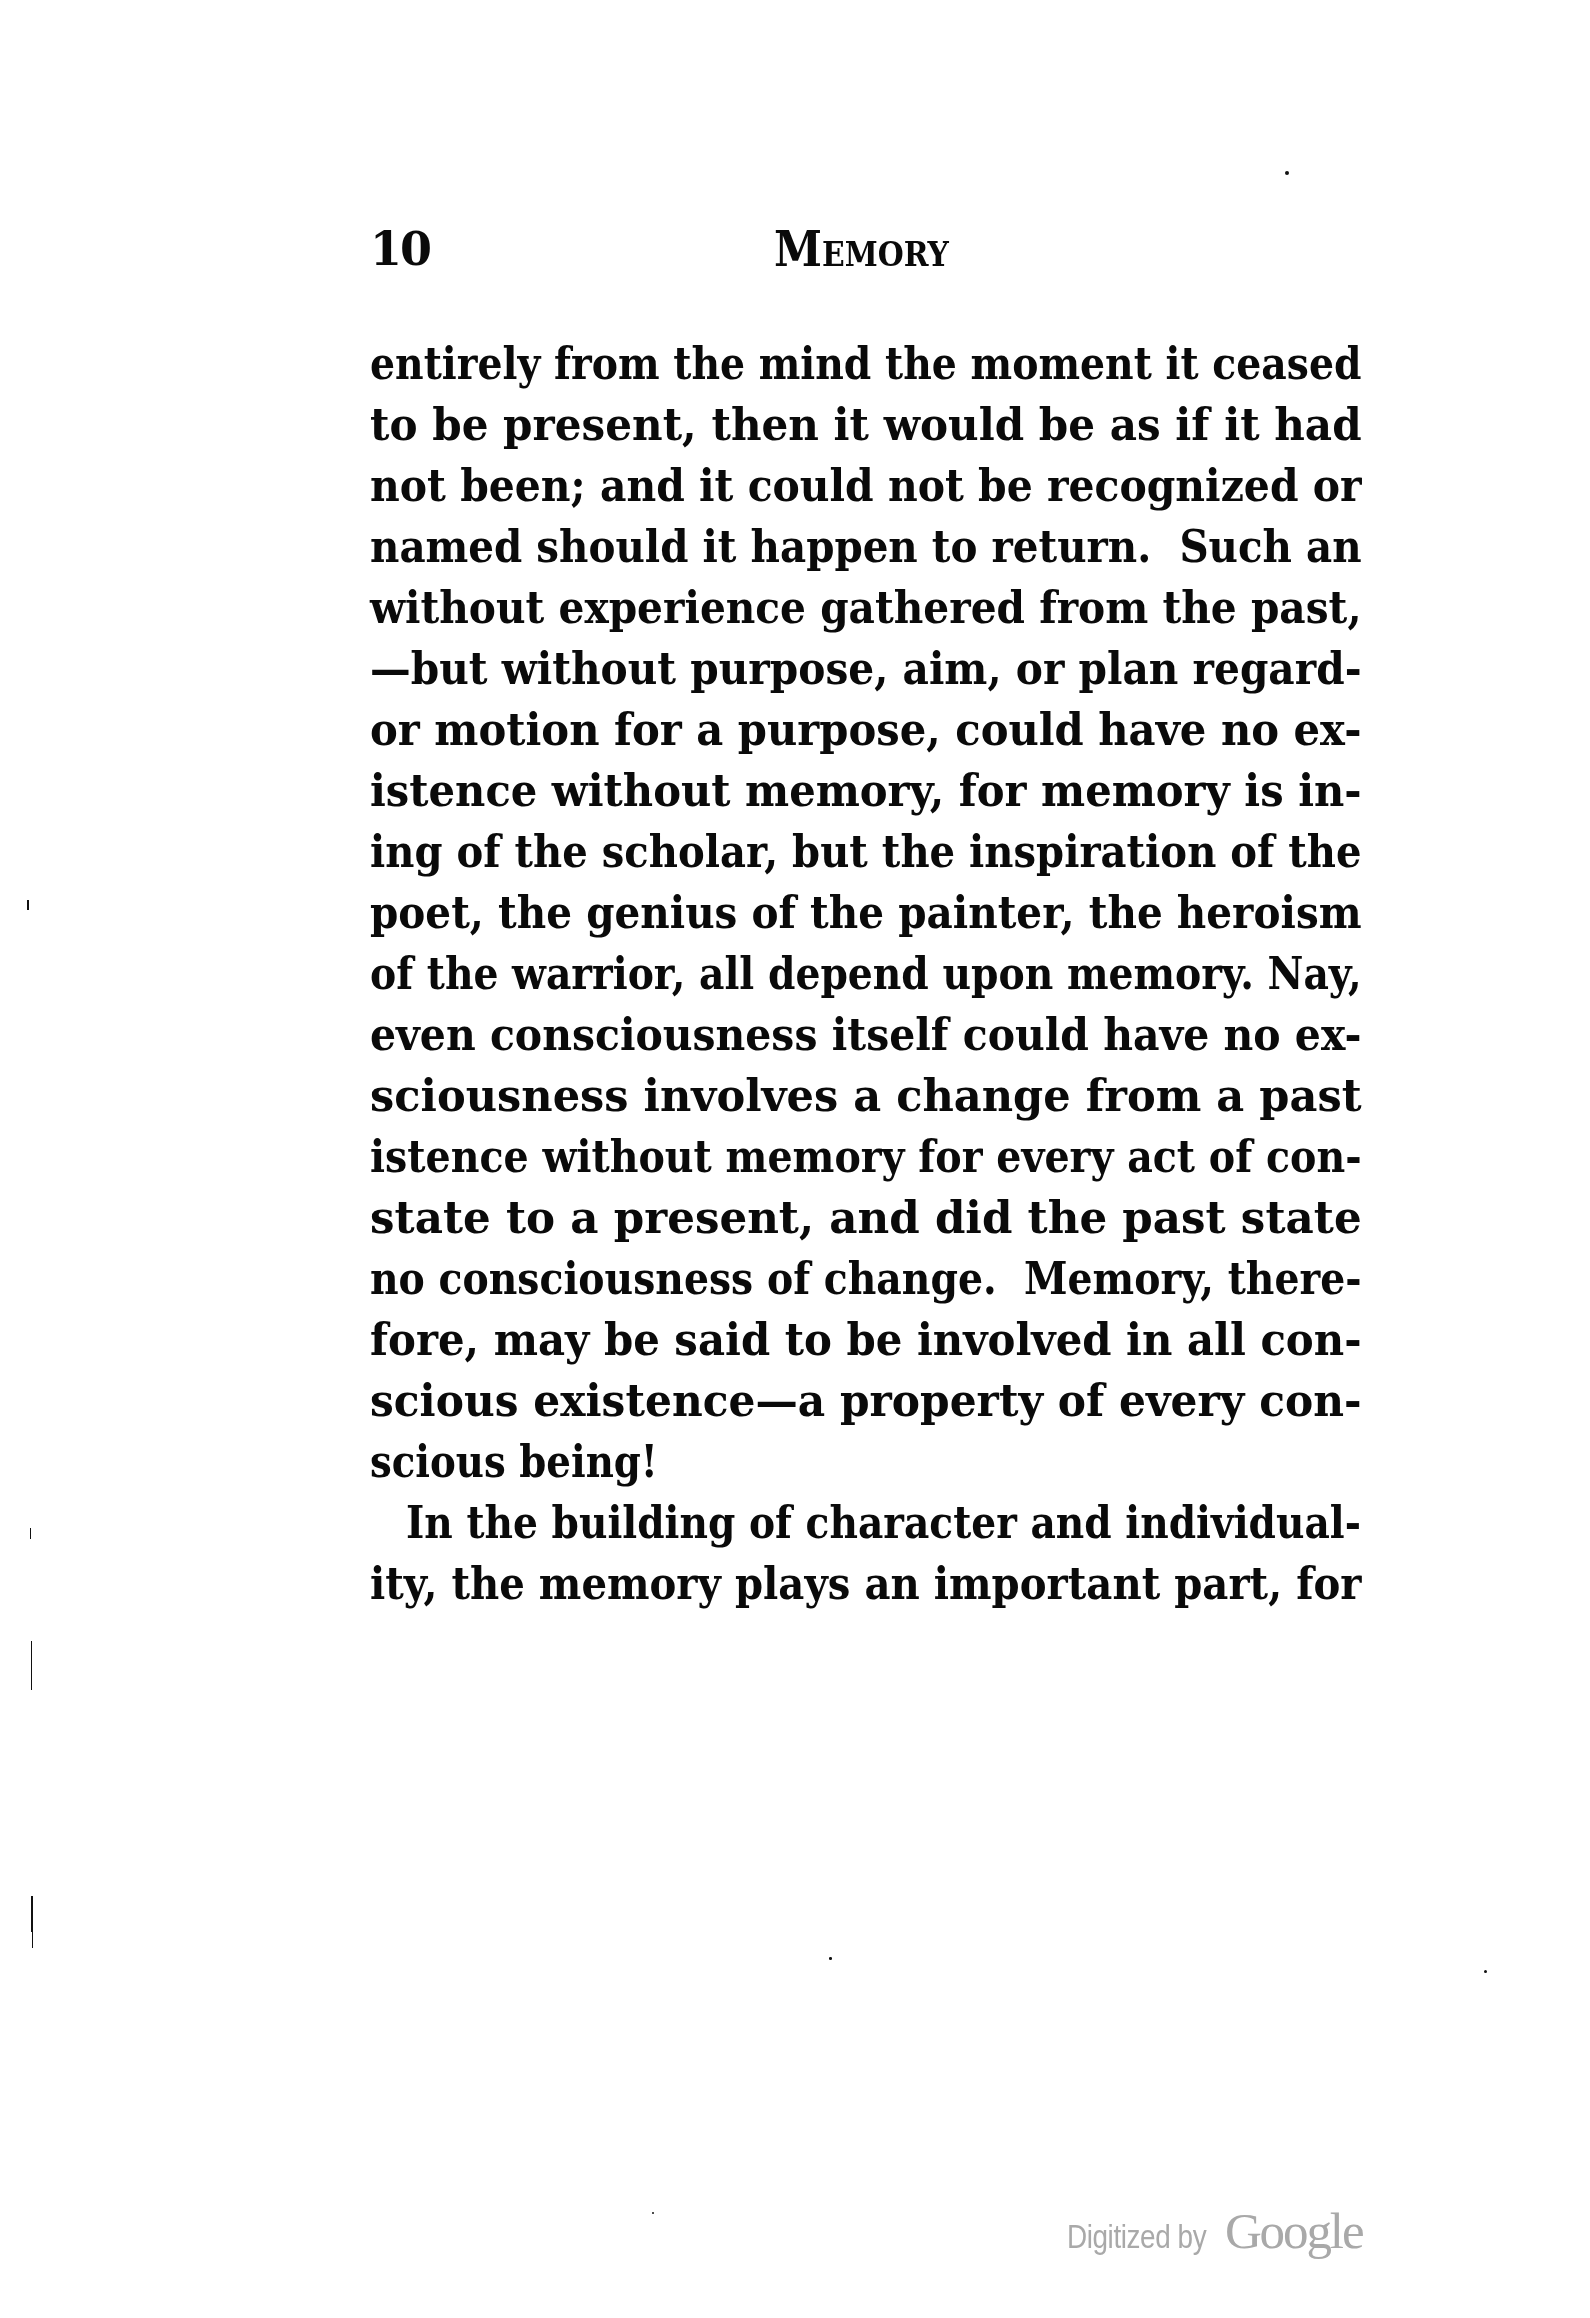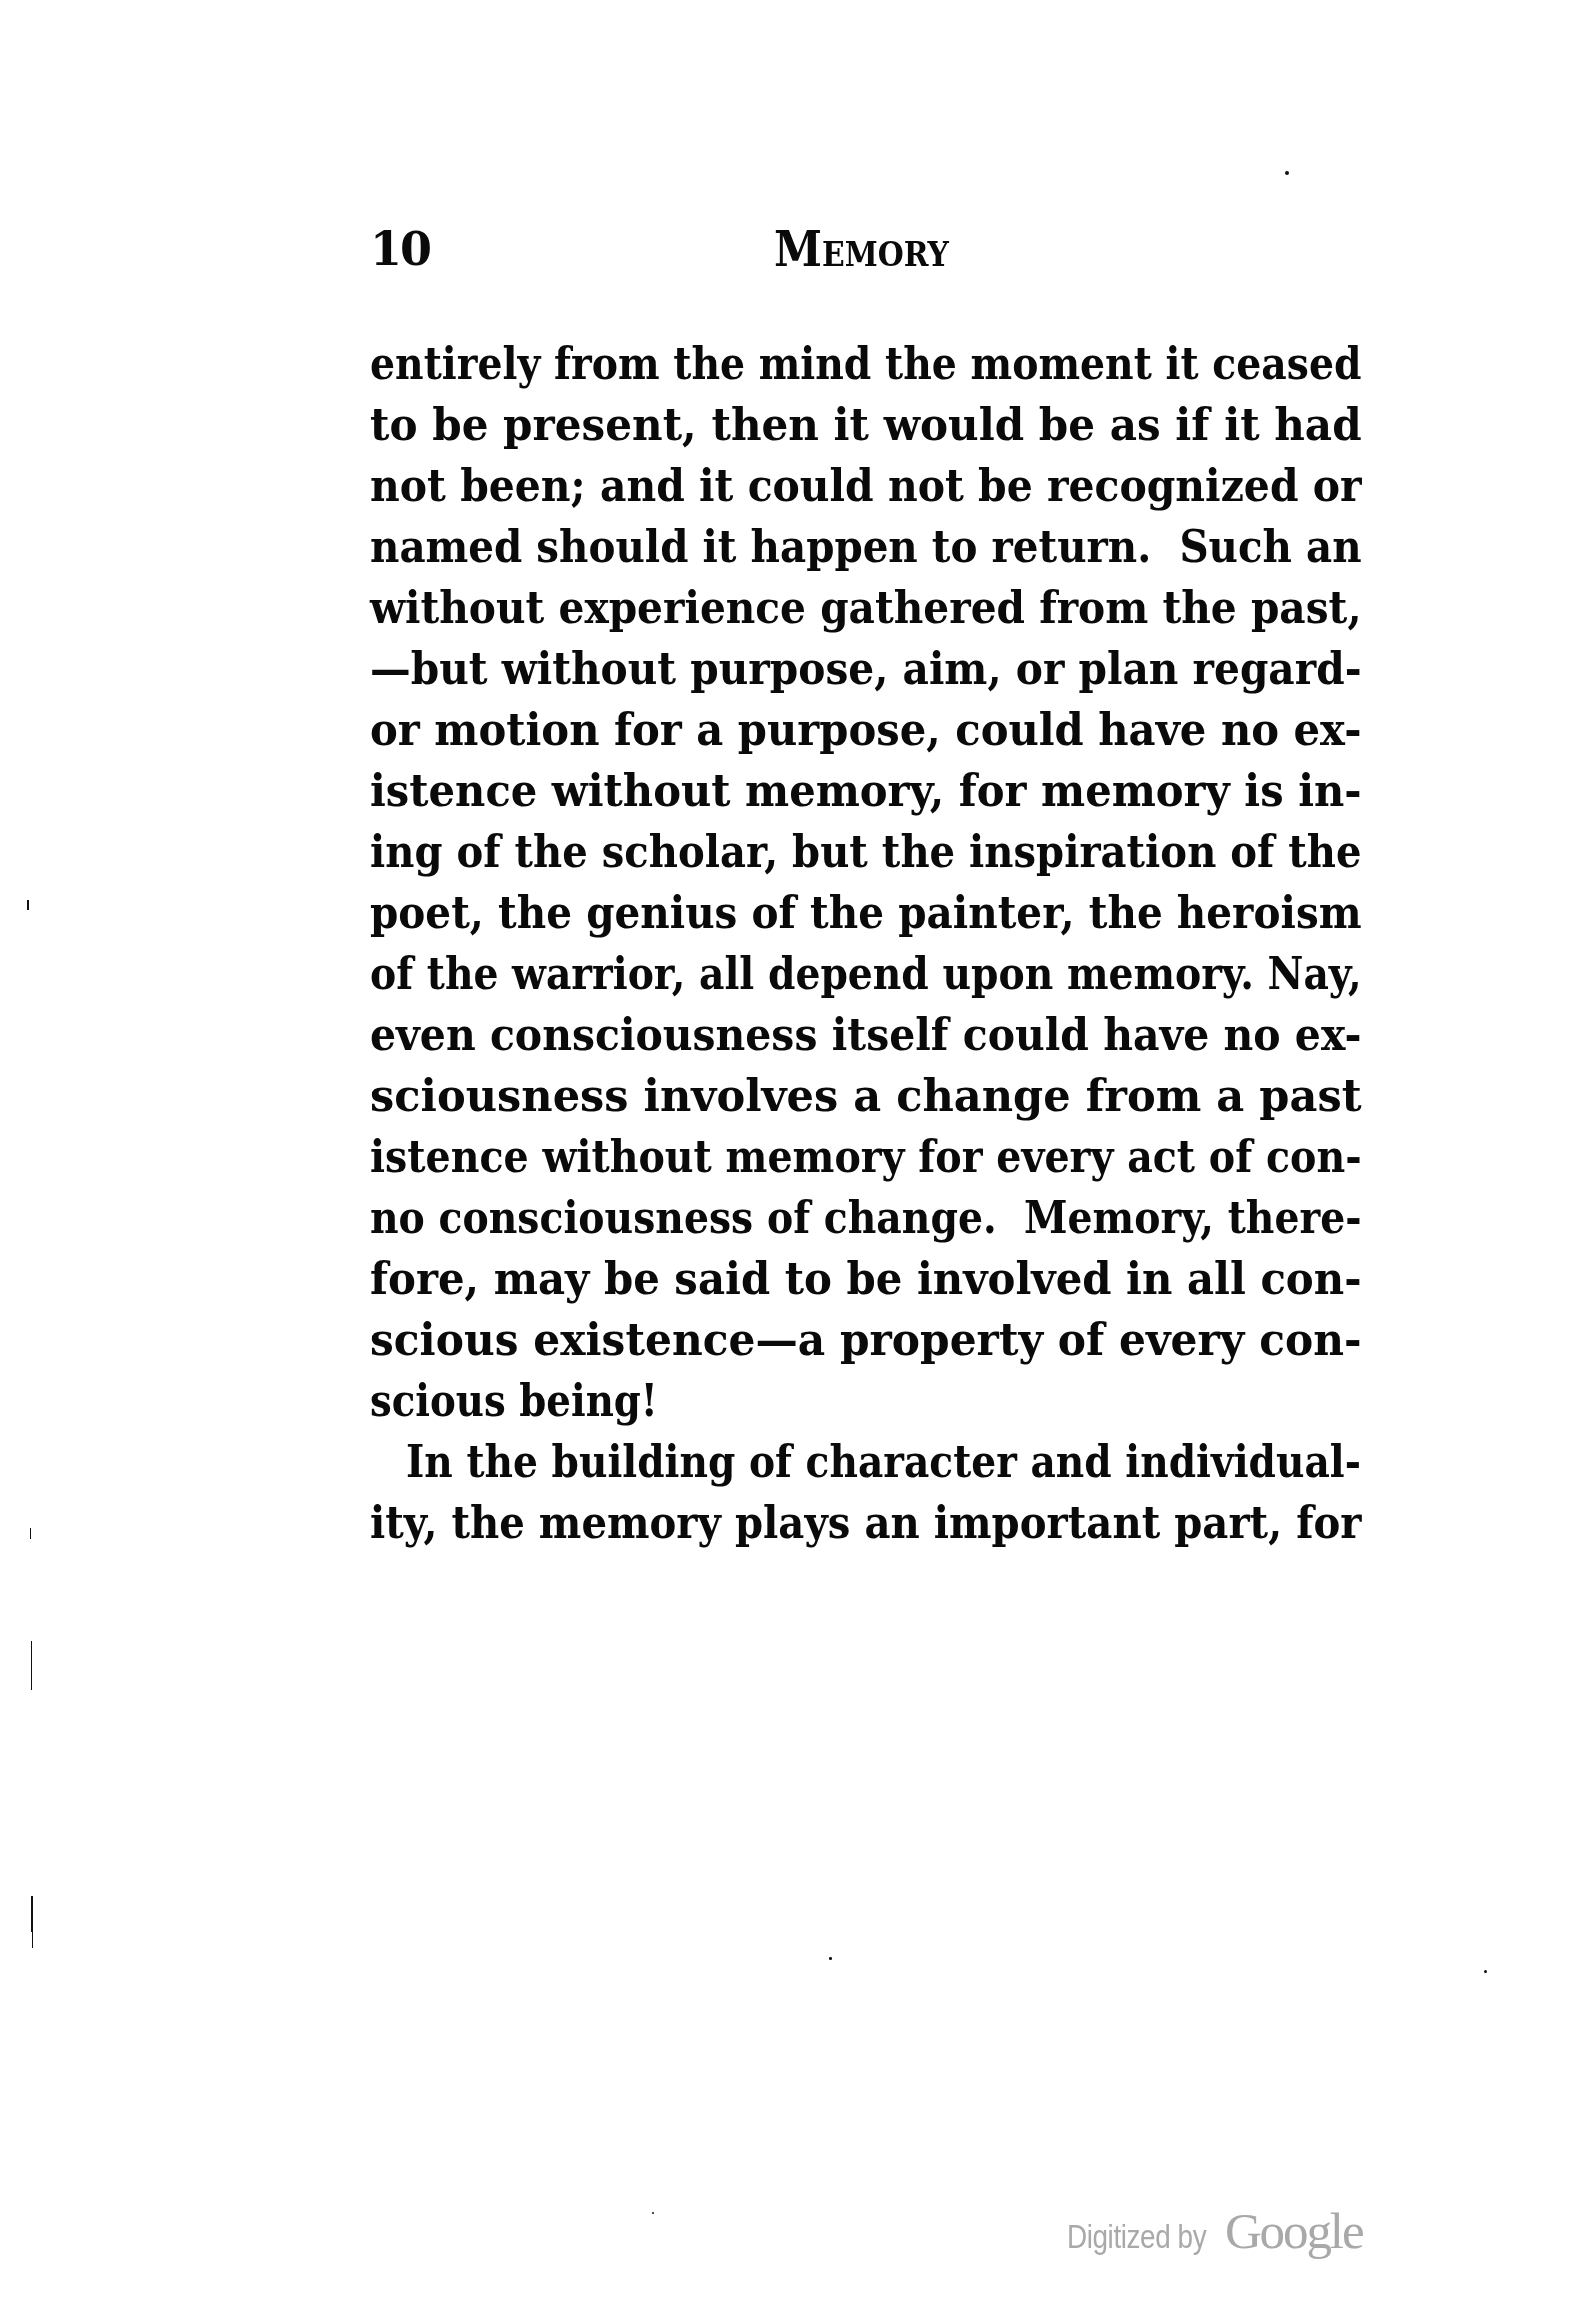--- a/index.html
+++ b/index.html
@@ -134,20 +134,21 @@
     <div class="line"><span class="txt" style="transform: scaleX(0.9041);">without experience gathered from the past,</span></div>
     <div class="line"><span class="txt" style="transform: scaleX(0.9044);">—but without purpose, aim, or plan regard-</span></div>
     <div class="line"><span class="txt" style="transform: scaleX(0.9267);">or motion for a purpose, could have no ex-</span></div>
     <div class="line"><span class="txt" style="transform: scaleX(0.9265);">istence without memory, for memory is in-</span></div>
     <div class="line"><span class="txt" style="transform: scaleX(0.8919);">ing of the scholar, but the inspiration of the</span></div>
     <div class="line"><span class="txt" style="transform: scaleX(0.9006);">poet, the genius of the painter, the heroism</span></div>
     <div class="line"><span class="txt" style="transform: scaleX(0.8726);">of the warrior, all depend upon memory. Nay,</span></div>
     <div class="line"><span class="txt" style="transform: scaleX(0.9098);">even consciousness itself could have no ex-</span></div>
     <div class="line"><span class="txt" style="transform: scaleX(0.9581);">sciousness involves a change from a past</span></div>
     <div class="line"><span class="txt" style="transform: scaleX(0.8785);">istence without memory for every act of con-</span></div>
+    <div class="line"><span class="txt" style="transform: scaleX(0.9685);">state to a present, and did the past state</span></div>
     <div class="line"><span class="txt" style="transform: scaleX(0.8741);">no consciousness of change.  Memory, there-</span></div>
     <div class="line"><span class="txt" style="transform: scaleX(0.9296);">fore, may be said to be involved in all con-</span></div>
     <div class="line"><span class="txt" style="transform: scaleX(0.9409);">scious existence—a property of every con-</span></div>
     <div class="line"><span class="txt" style="transform: scaleX(0.86);">scious being!</span></div>
     <div class="line indent"><span class="txt" style="transform: scaleX(0.8704);">In the building of character and individual-</span></div>
     <div class="line"><span class="txt" style="transform: scaleX(0.8939);">ity, the memory plays an important part, for</span></div>
   </div>
 
   <div class="watermark">
     <span class="wm-small">Digitized by</span>

